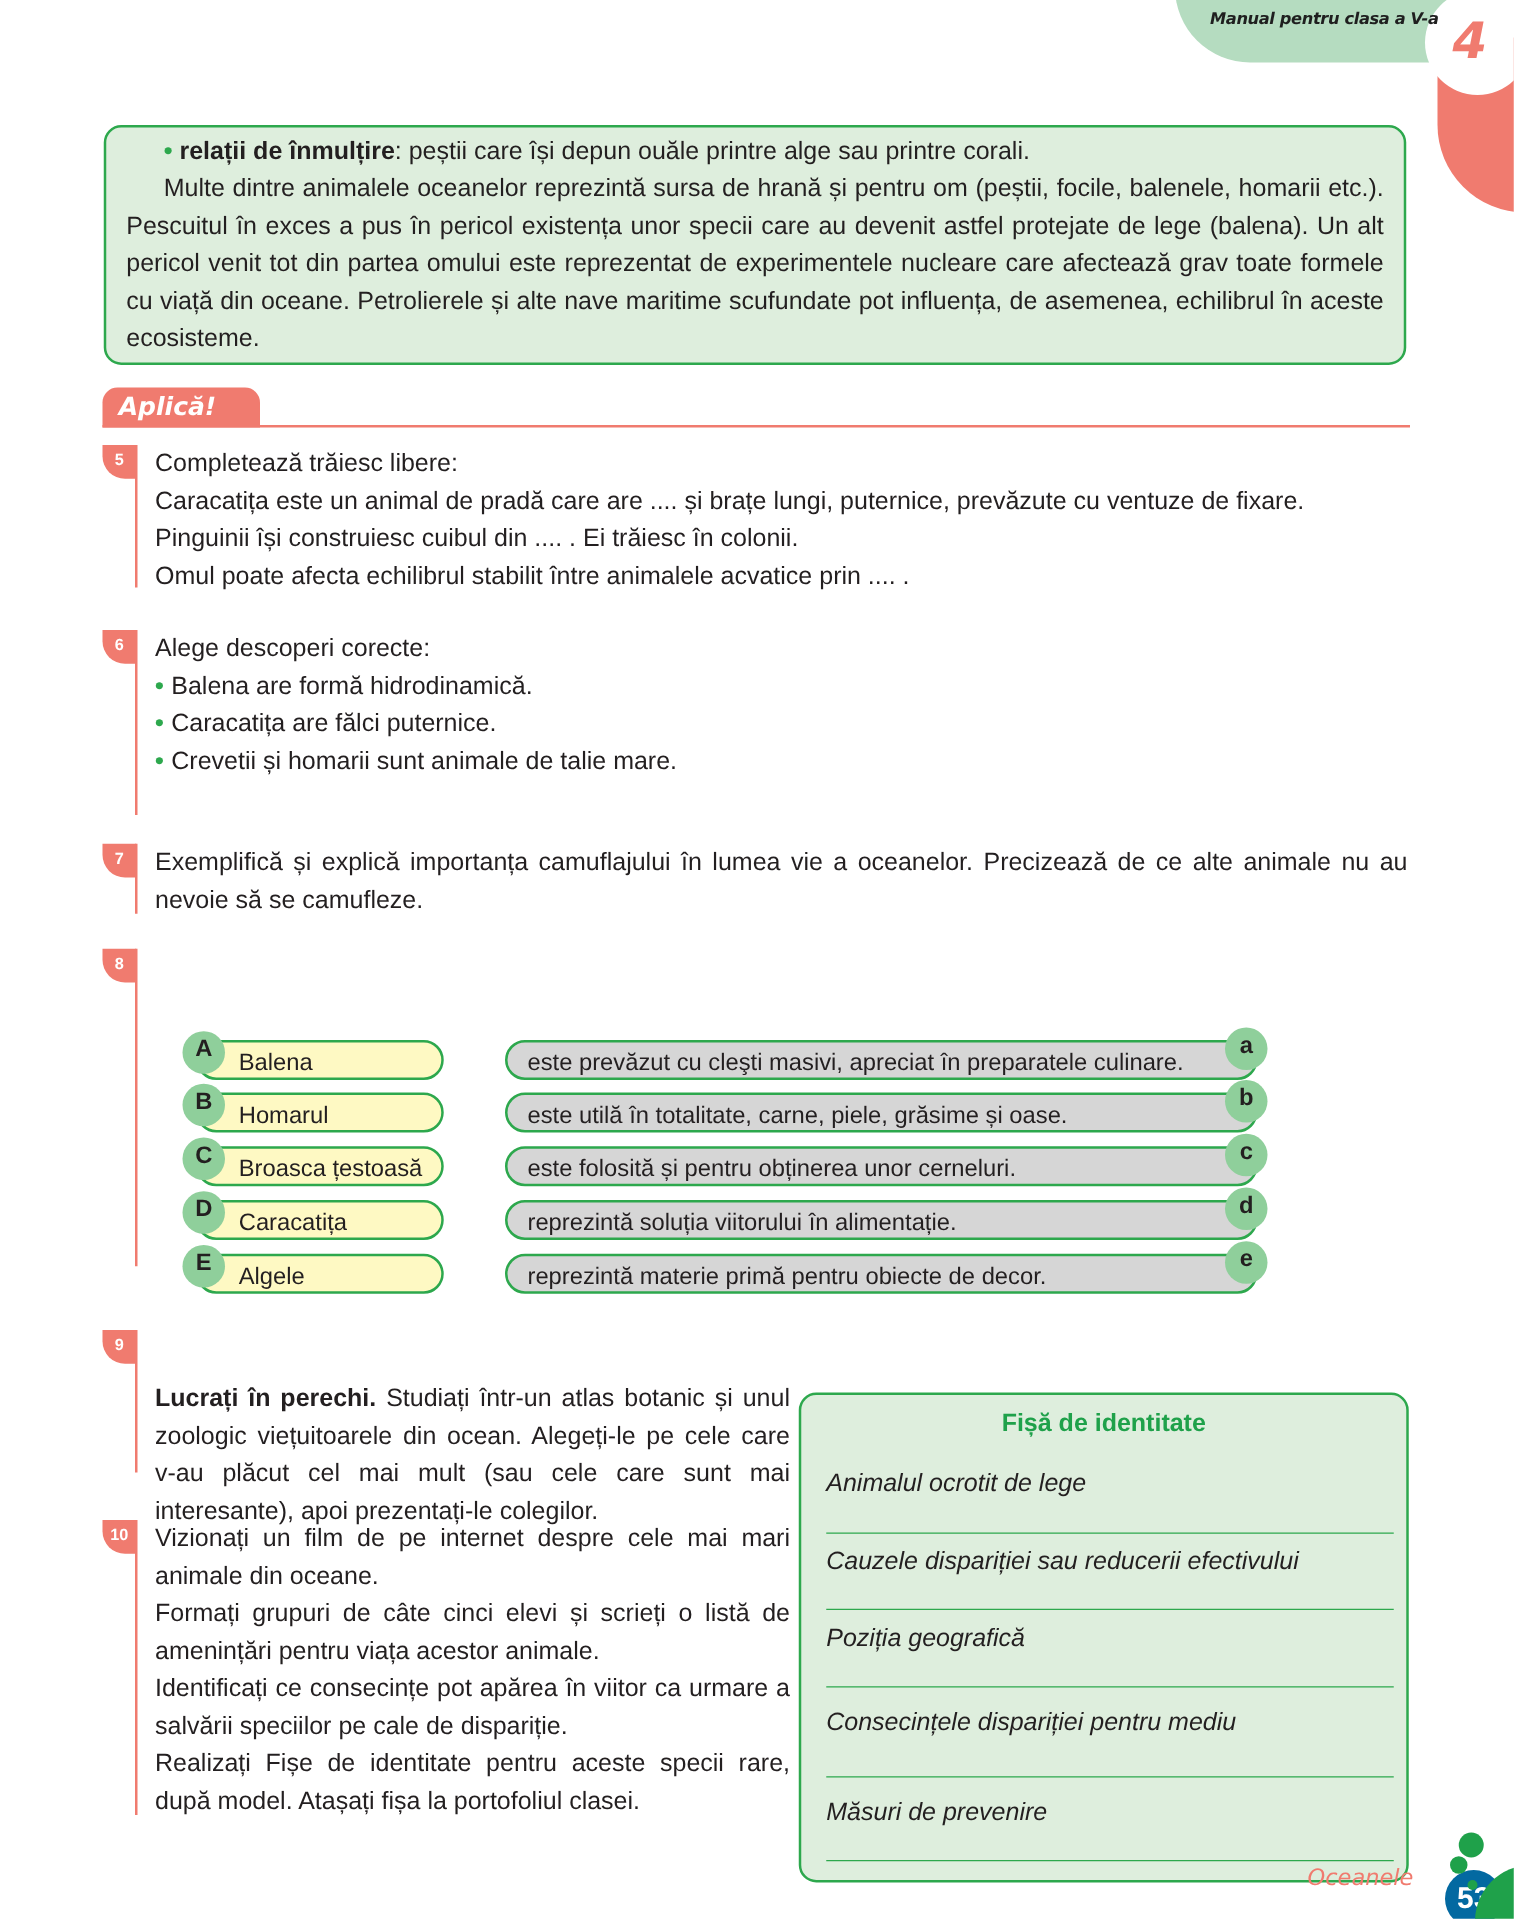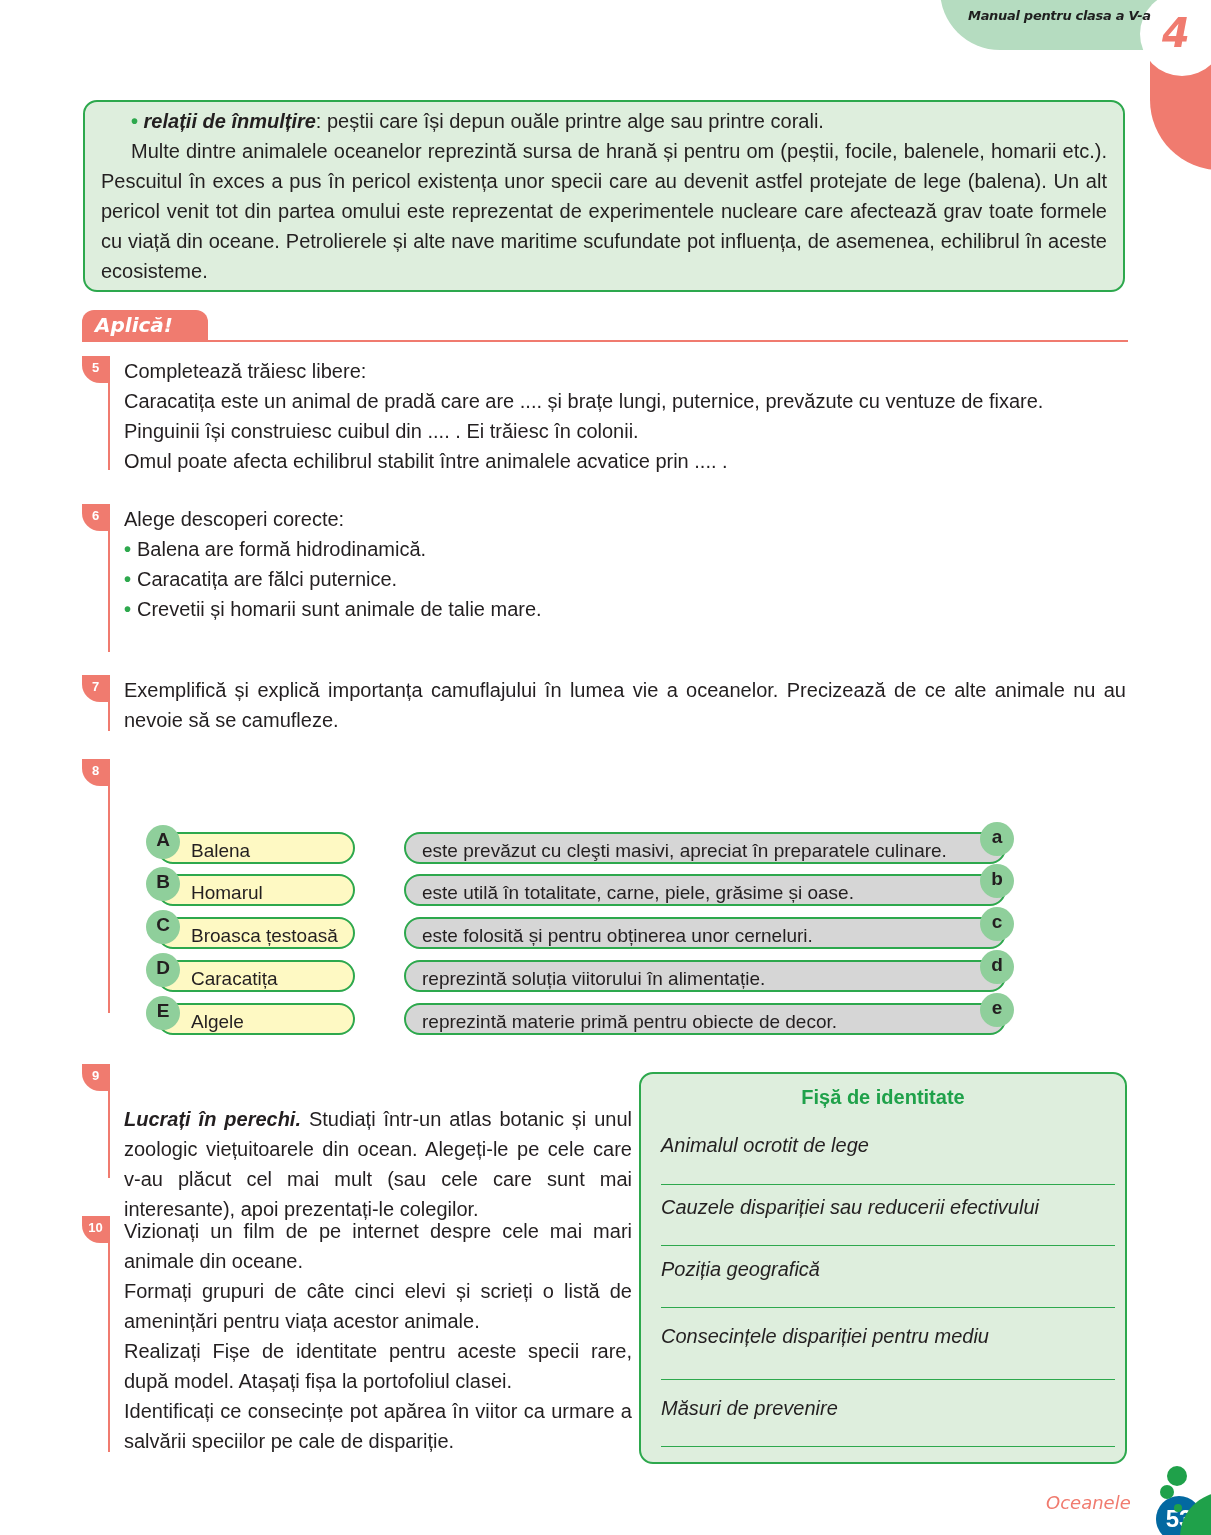--- a/index.html
+++ b/index.html
@@ -12,21 +12,21 @@
   #hdr-red { left:1150px; top:30px; width:70px; height:140px; background:#f07b6f; border-radius:0 0 0 70px; }
   #hdr-circle { left:1140px; top:-8px; width:84px; height:84px; background:#fff; border-radius:50%; }
   #manual-title { left:968px; top:8px; font-family:"DejaVu Sans", sans-serif; font-style:italic; font-weight:bold; font-size:13px; color:#1f1f1f; letter-spacing:-0.3px; }
   #chapter-number { left:1162px; top:10px; font-family:"DejaVu Sans", sans-serif; font-weight:bold; font-style:italic; font-size:40px; color:#f07b6f; }
 
   
   #intro-box { left:83px; top:100px; width:1042px; height:192px; background:#deeedd; border:2px solid #2da84d; border-radius:14px; box-sizing:border-box; padding:4px 16px 0 16px; }
   .p { font-size:20px; line-height:30px; text-align:justify; margin:0; }
   .indent { text-indent:30px; }
   .bullet { color:#2da84d; font-weight:bold; }
-  b { font-weight:bold;font-style:italic; }
+  b { font-weight:bold; }
 
   
   #aplica-tab { left:82px; top:310px; width:126px; height:32px; background:#f07b6f; border-radius:12px 12px 0 0; }
   #aplica-label { left:95px; top:313px; color:#fff; font-family:"DejaVu Sans", sans-serif; font-style:italic; font-weight:bold; font-size:20px; }
   #aplica-line { left:82px; top:340px; width:1046px; height:2px; background:#f07b6f; }
 
   
   .ex { position:absolute; left:82px; }
   .ex-num { position:absolute; left:0; top:0; width:27px; height:27px; background:#f07b6f; color:#fff; font-size:13px; font-weight:bold;
             border-radius:0 0 0 18px; text-align:center; line-height:24px; }
@@ -37,21 +37,21 @@
 
   
   .pill-left { position:absolute; left:157px; width:198px; height:32px; border:2px solid #2da84d; border-radius:16px; background:#fef9c3; box-sizing:border-box; }
   .pill-left span.t { position:absolute; left:32px; top:6px; font-size:19px; }
   .circ-left { position:absolute; left:146px; width:34px; height:34px; border-radius:50%; background:#8fcf9b; font-weight:bold; font-size:19px; text-align:center; line-height:30px; }
   .pill-right { position:absolute; left:404px; width:602px; height:32px; border:2px solid #2da84d; border-radius:16px; background:#d6d6d6; box-sizing:border-box; }
   .pill-right span.t { position:absolute; left:16px; top:6px; font-size:19px; }
   .circ-right { position:absolute; left:980px; width:34px; height:34px; border-radius:50%; background:#8fcf9b; font-weight:bold; font-size:19px; text-align:center; line-height:30px; }
 
   
-  #fisa-box { left:639px; top:1072px; width:488px; height:392px; background:#deeedd; border:2px solid #2da84d; border-radius:14px; box-sizing:border-box; }
+  #fisa-box { left:639px; top:1114px; width:488px; height:392px; background:#deeedd; border:2px solid #2da84d; border-radius:14px; box-sizing:border-box; }
   #fisa-title { position:absolute; left:0; right:0; top:12px; text-align:center; color:#1fa14a; font-weight:bold; font-size:20px; }
   .fisa-label { position:absolute; left:20px; font-style:italic; font-size:20px; }
   .fisa-line { position:absolute; left:20px; width:454px; height:1px; background:#2da84d; }
 
   
   #page-num { left:1156px; top:1496px; width:46px; height:46px; background:#0369a1; border-radius:50%; color:#fff; font-weight:bold; font-size:24px; text-align:center; line-height:46px; }
   .bubble { position:absolute; background:#1fa14a; border-radius:50%; }
   #footer-chapter { left:1046px; top:1492px; font-family:"DejaVu Sans", sans-serif; font-style:italic; font-weight:normal; font-size:18px; color:#f07b6f; }
 </style>
 </head>
@@ -160,22 +160,22 @@
     <b>Lucrați în perechi.</b><span> Studiați într-un atlas botanic și unul zoologic viețuitoarele din ocean. Alegeți-le pe cele care v-au plăcut cel mai mult (sau cele care sunt mai interesante), apoi prezentați-le colegilor.</span>
   </div>
 </div>
 
 <div class="ex" style="top:1216px; width:560px; height:238px;">
   <div class="ex-num">10</div>
   <div class="ex-bar" style="height:236px;"></div>
   <div class="ex-text" style="width:508px; text-align:justify;">
     <span class="li">Vizionați un film de pe internet despre cele mai mari animale din oceane.</span>
     <span class="li">Formați grupuri de câte cinci elevi și scrieți o listă de amenințări pentru viața acestor animale.</span>
+    <span class="li">Identificați ce consecințe pot apărea în viitor ca urmare a salvării speciilor pe cale de dispariție.</span>
     <span class="li">Realizați Fișe de identitate pentru aceste specii rare, după model. Atașați fișa la portofoliul clasei.</span>
-    <span class="li">Identificați ce consecințe pot apărea în viitor ca urmare a salvării speciilor pe cale de dispariție.</span>
   </div>
 </div>
 
 <div class="abs" id="fisa-box">
   <div id="fisa-title">Fișă de identitate</div>
   <div class="fisa-label" style="top:60px;">Animalul ocrotit de lege</div>
   <div class="fisa-line" style="top:110px;"></div>
   <div class="fisa-label" style="top:122px;">Cauzele dispariției sau reducerii efectivului</div>
   <div class="fisa-line" style="top:171px;"></div>
   <div class="fisa-label" style="top:184px;">Poziția geografică</div>

